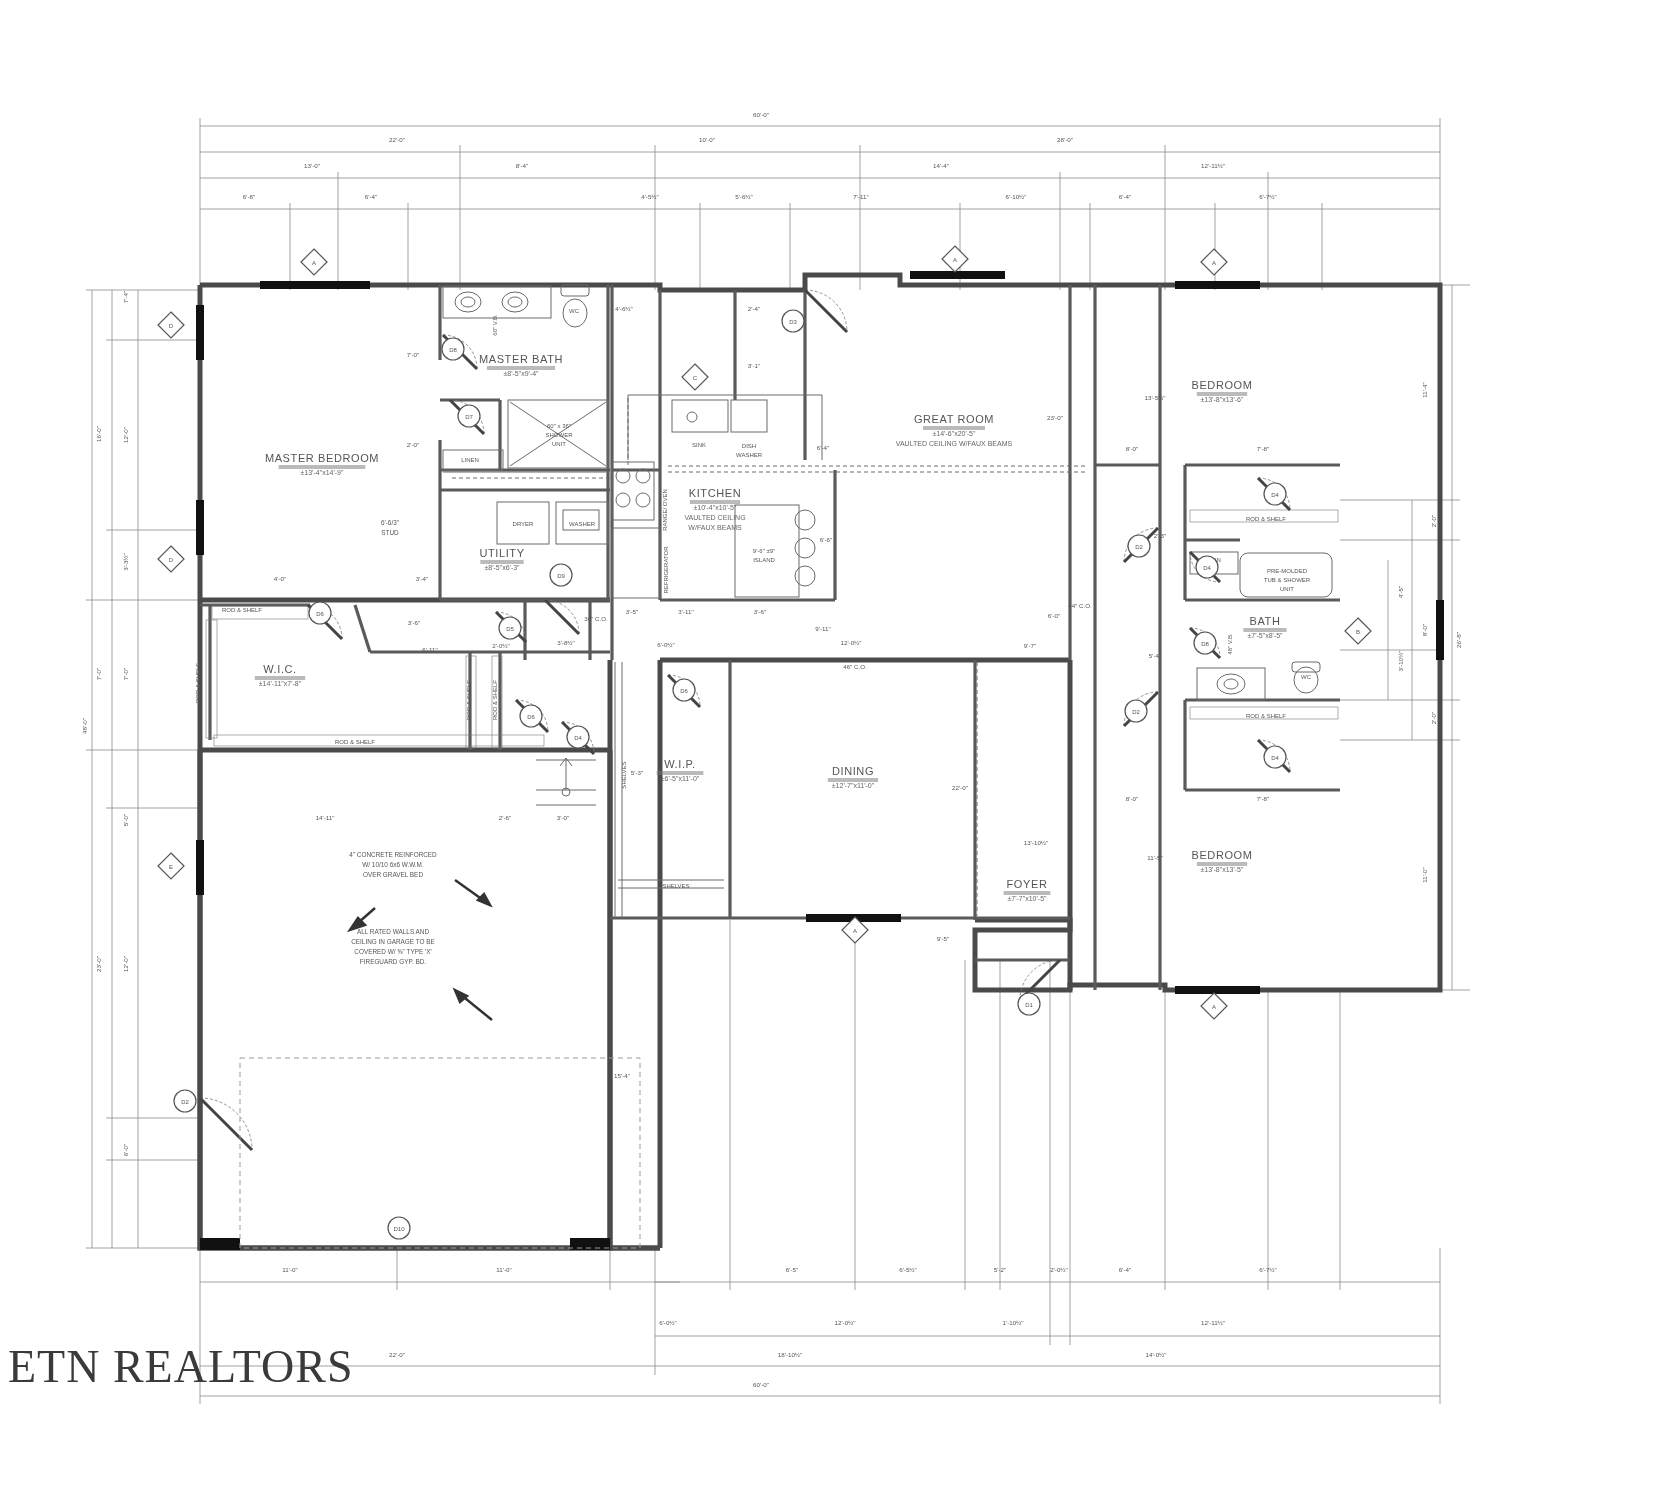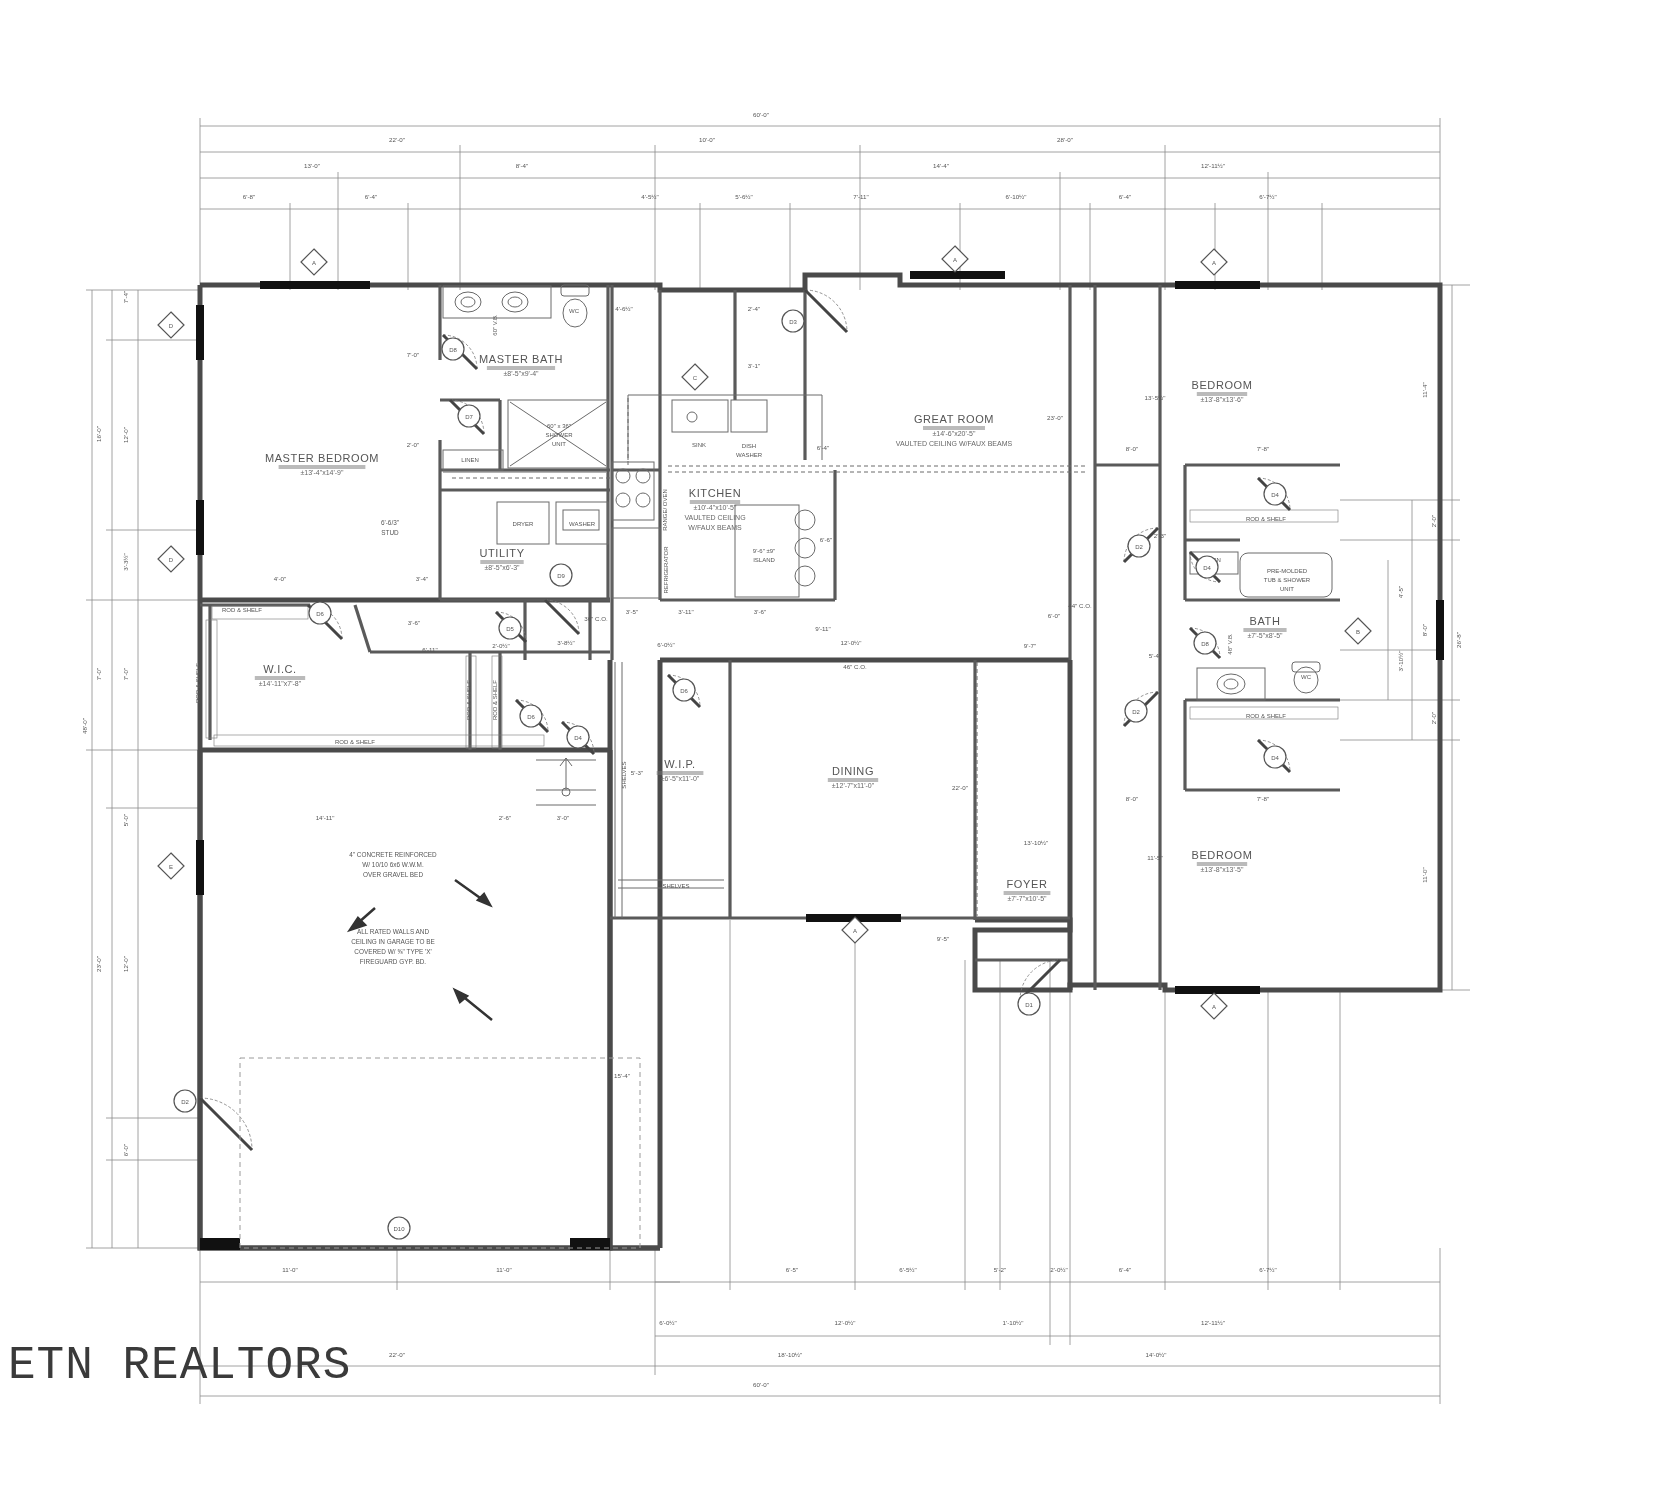--- a/index.html
+++ b/index.html
@@ -1,19 +1,19 @@
 <!DOCTYPE html>
 <html><head>
 <meta charset="utf-8">
 <style>
   html,body{margin:0;padding:0;background:#ffffff;}
   body{width:1676px;height:1500px;position:relative;overflow:hidden;
        font-family:"Liberation Sans",sans-serif;}
   #plan{position:absolute;left:0;top:0;width:1676px;height:1500px;}
-  .watermark{position:absolute;left:8px;top:1340px;font-family:Liberation Mono, monospace;
+  .watermark{position:absolute;left:8px;top:1340px;font-family:Liberation Serif, serif;
              font-size:46px;color:#3a3a3a;letter-spacing:1px;white-space:nowrap;}
   svg text{font-family:"Liberation Sans",sans-serif;fill:#4a4a4a;}
   .rm{font-size:11px;letter-spacing:.6px;fill:#555;}
   .rmd{font-size:7px;fill:#666;}
   .note{font-size:6.4px;fill:#555;}
   .dim{font-size:6.2px;fill:#555;}
   .tag{font-size:6px;fill:#555;}
   .fix{font-size:6px;fill:#555;}
   .thin{stroke:#777;stroke-width:.8;fill:none;}
   .dimline{stroke:#8a8a8a;stroke-width:.8;fill:none;}

